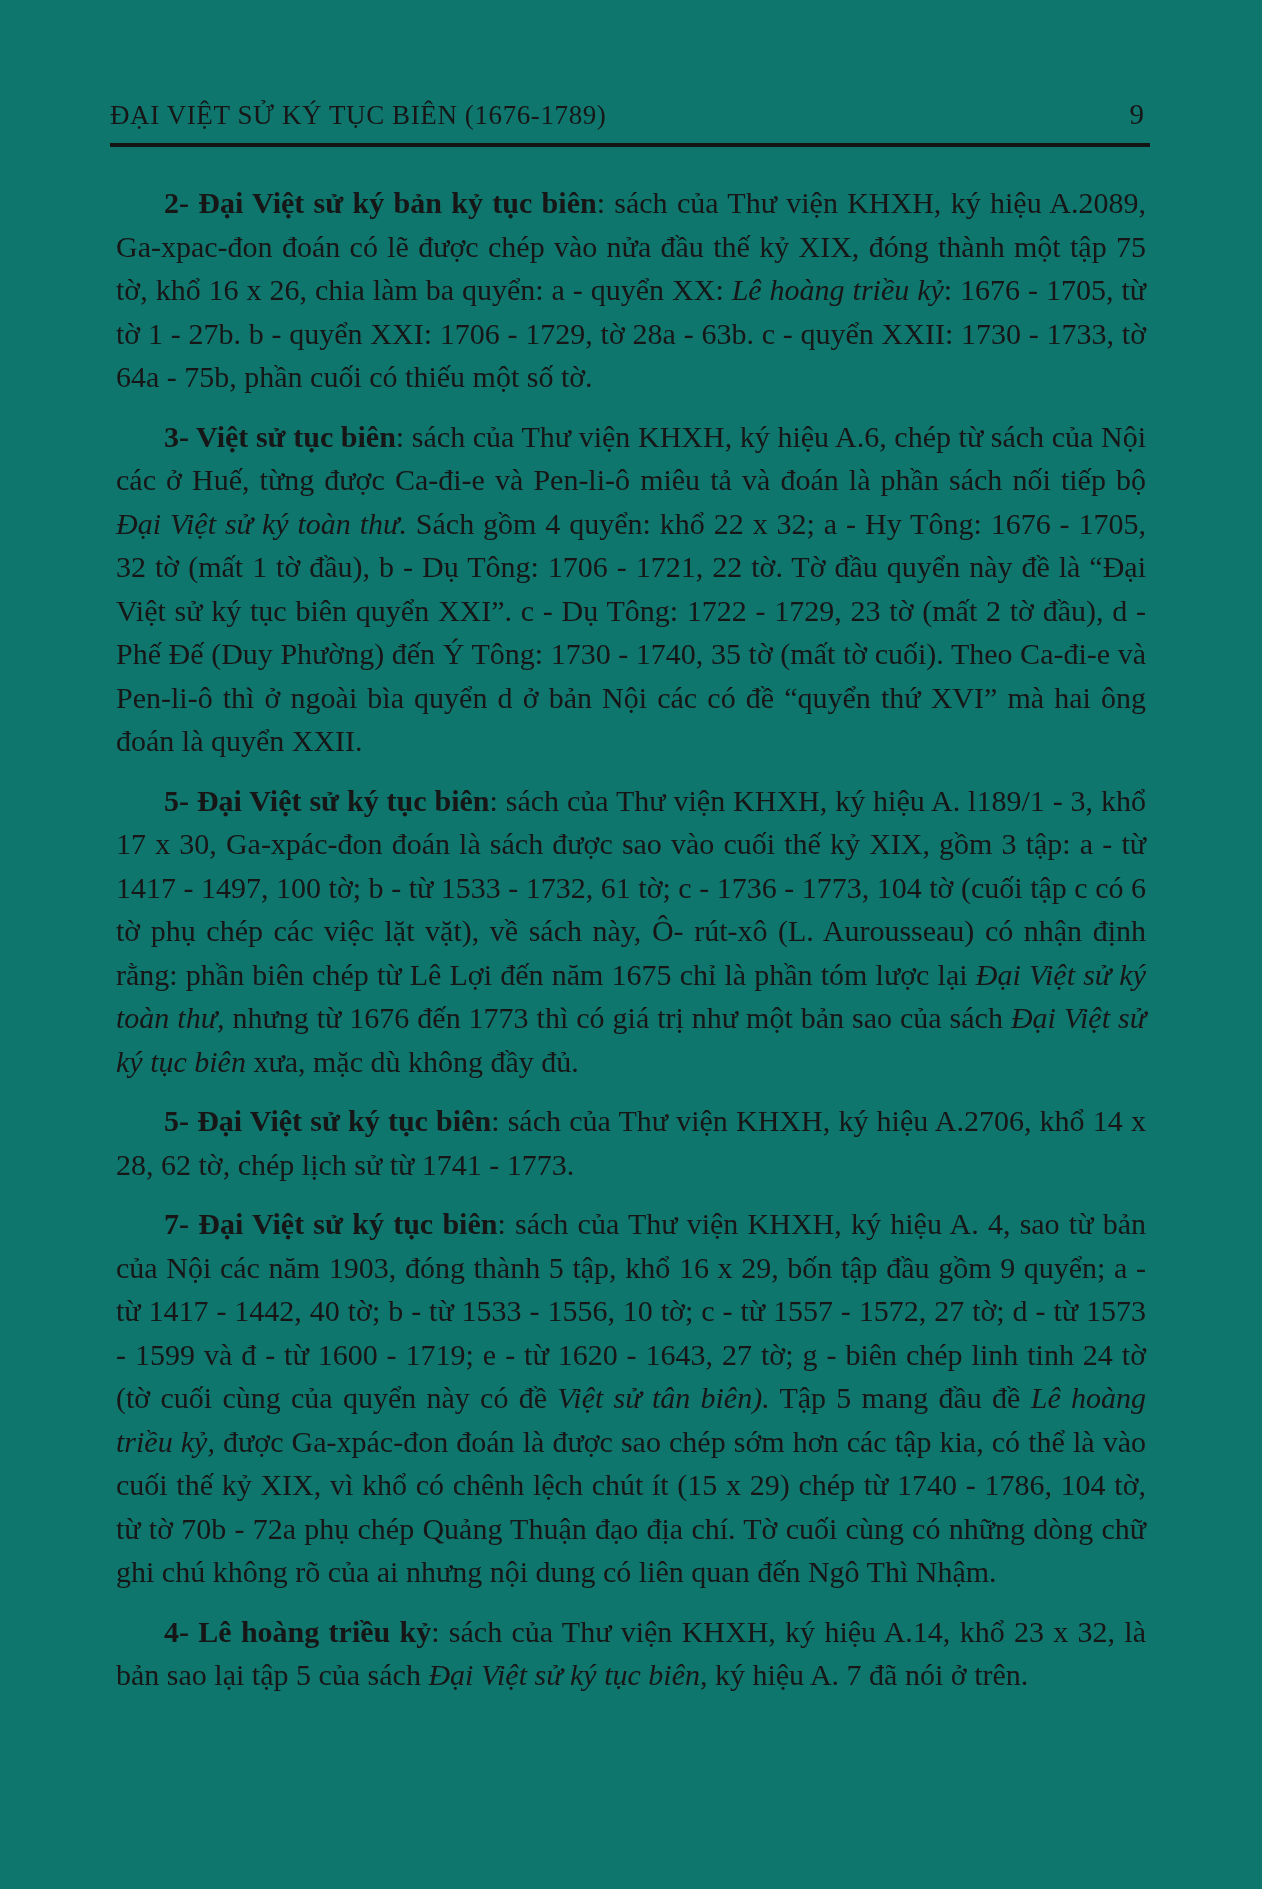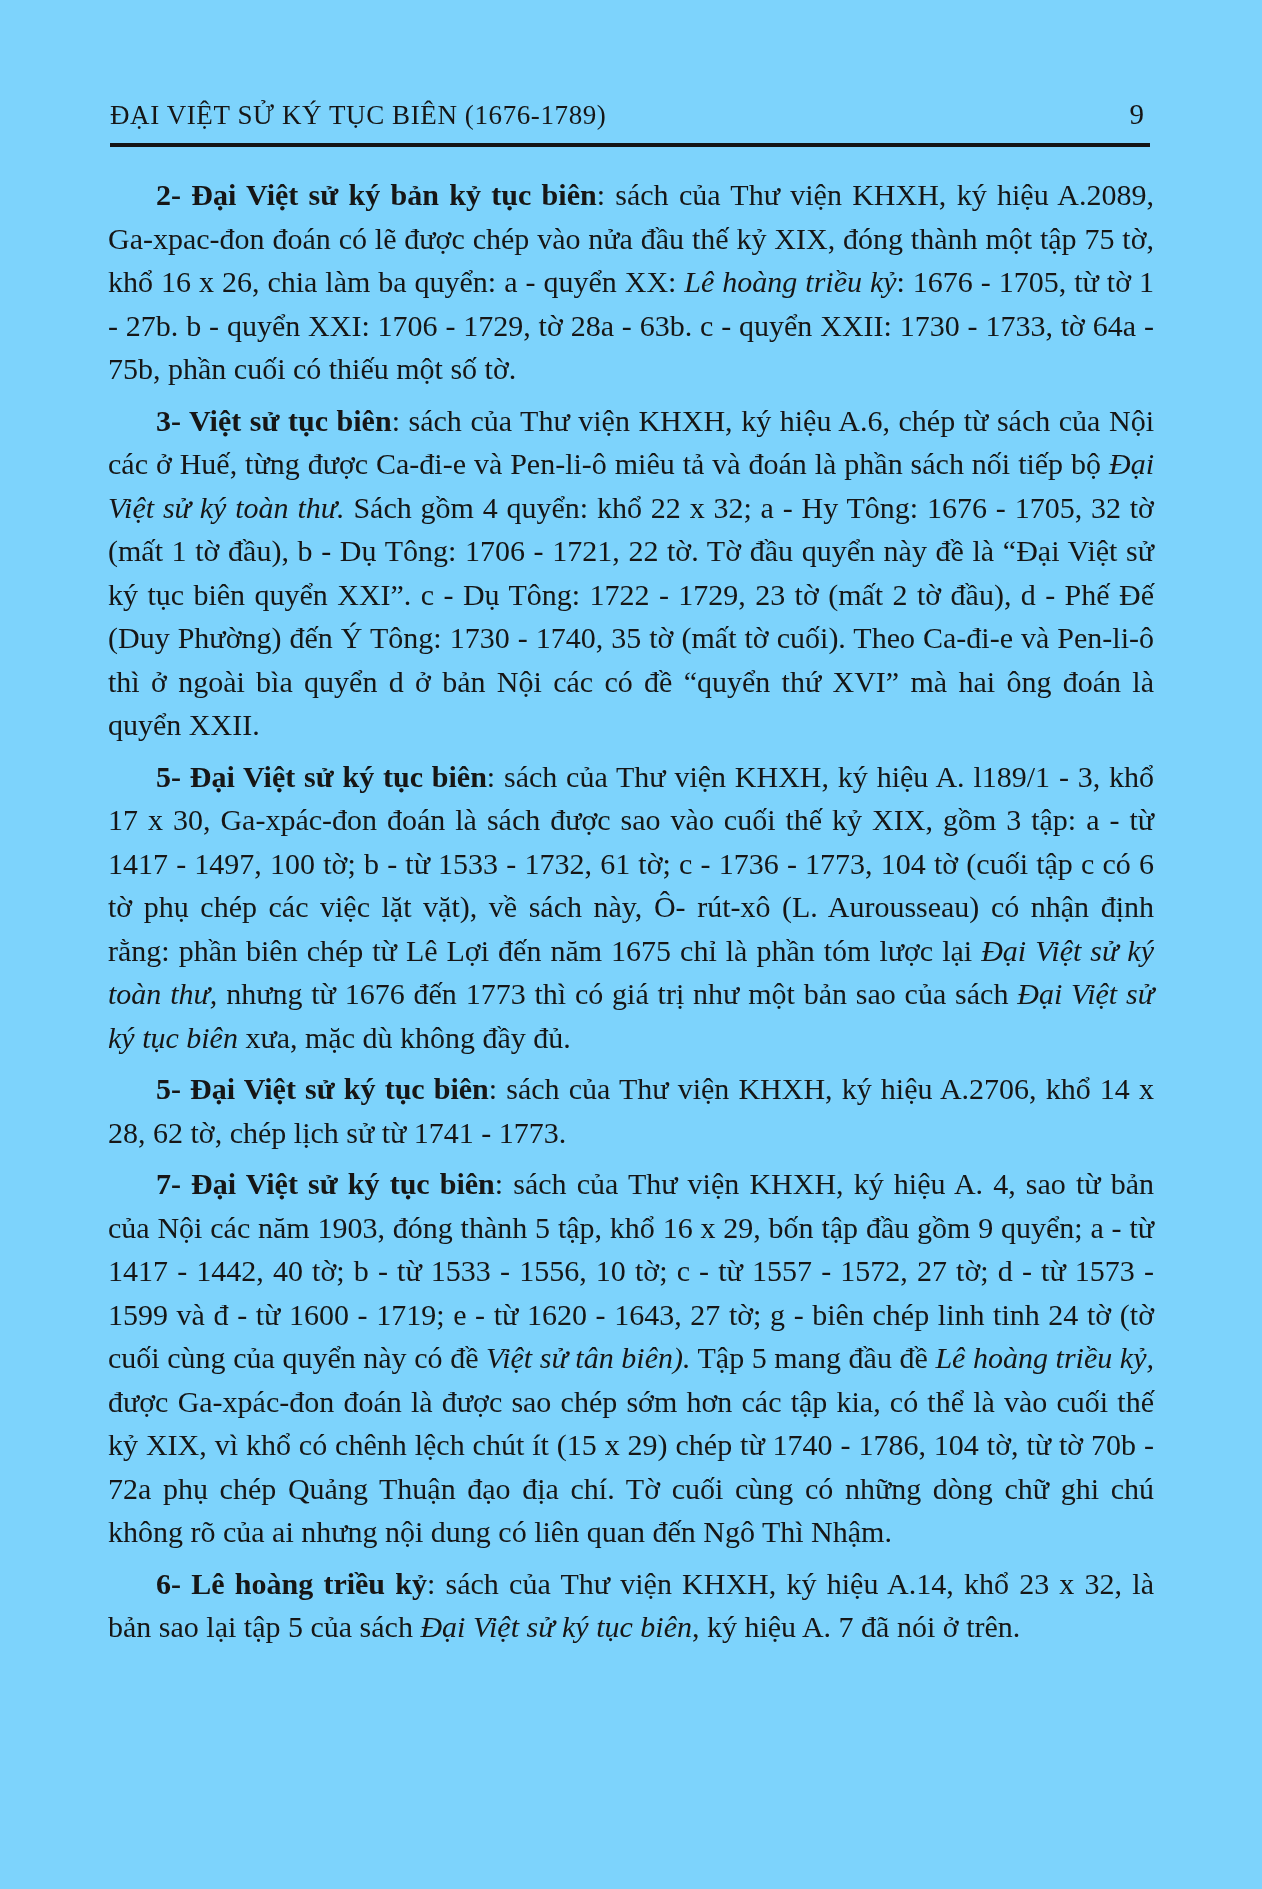--- a/index.html
+++ b/index.html
@@ -1,20 +1,20 @@
 <!DOCTYPE html>
 <html lang="vi"><head>
 <meta charset="utf-8">
 <style>
   html,body{margin:0;padding:0;background:#ffffff;}
   .page{
     position:relative;
     width:1262px;
     height:1889px;
-    background:#7dd3fc;
+    background:#0f766e;
     color:#161616;
     font-family:"Liberation Serif","DejaVu Serif",serif;
     overflow:hidden;
   }
   .running-header{
     position:absolute;
     top:98px;
     left:110px;
     width:1040px;
     display:flex;
@@ -42,21 +42,21 @@
     position:absolute;
     top:165px;
     left:100px;
     width:1062px;
     font-size:30px;
     line-height:43.5px;
     text-align:justify;
     text-justify:inter-word;
   }
   .body-text p{
-    margin:8px;
+    margin:16px;
     padding:0;
     text-indent:48px;
   }
   .b{font-weight:bold;}
   .i{font-style:italic;}
 </style>
 </head>
 <body>
 
 <div class="page">
@@ -74,17 +74,17 @@
 
     <p><span class="b">3- Việt sử tục biên</span><span>: sách của Thư viện KHXH, ký hiệu A.6, chép từ sách của Nội các ở Huế, từng được Ca-đi-e và Pen-li-ô miêu tả và đoán là phần sách nối tiếp bộ </span><span class="i">Đại Việt sử ký toàn thư.</span><span> Sách gồm 4 quyển: khổ 22 x 32; a - Hy Tông: 1676 - 1705, 32 tờ (mất 1 tờ đầu), b - Dụ Tông: 1706 - 1721, 22 tờ. Tờ đầu quyển này đề là “Đại Việt sử ký tục biên quyển XXI”. c - Dụ Tông: 1722 - 1729, 23 tờ (mất 2 tờ đầu), d - Phế Đế (Duy Phường) đến Ý Tông: 1730 - 1740, 35 tờ (mất tờ cuối). Theo Ca-đi-e và Pen-li-ô thì ở ngoài bìa quyển d ở bản Nội các có đề “quyển thứ XVI” mà hai ông đoán là quyển XXII.</span></p>
 
 
     <p><span class="b">5- Đại Việt sử ký tục biên</span><span>: sách của Thư viện KHXH, ký hiệu A. l189/1 - 3, khổ 17 x 30, Ga-xpác-đon đoán là sách được sao vào cuối thế kỷ XIX, gồm 3 tập: a - từ 1417 - 1497, 100 tờ; b - từ 1533 - 1732, 61 tờ; c - 1736 - 1773, 104 tờ (cuối tập c có 6 tờ phụ chép các việc lặt vặt), về sách này, Ô- rút-xô (L. Aurousseau) có nhận định rằng: phần biên chép từ Lê Lợi đến năm 1675 chỉ là phần tóm lược lại </span><span class="i">Đại Việt sử ký toàn thư,</span><span> nhưng từ 1676 đến 1773 thì có giá trị như một bản sao của sách </span><span class="i">Đại Việt sử ký tục biên</span><span> xưa, mặc dù không đầy đủ.</span></p>
 
     <p><span class="b">5- Đại Việt sử ký tục biên</span><span>: sách của Thư viện KHXH, ký hiệu A.2706, khổ 14 x 28, 62 tờ, chép lịch sử từ 1741 - 1773.</span></p>
 
     <p><span class="b">7- Đại Việt sử ký tục biên</span><span>: sách của Thư viện KHXH, ký hiệu A. 4, sao từ bản của Nội các năm 1903, đóng thành 5 tập, khổ 16 x 29, bốn tập đầu gồm 9 quyển; a - từ 1417 - 1442, 40 tờ; b - từ 1533 - 1556, 10 tờ; c - từ 1557 - 1572, 27 tờ; d - từ 1573 - 1599 và đ - từ 1600 - 1719; e - từ 1620 - 1643, 27 tờ; g - biên chép linh tinh 24 tờ (tờ cuối cùng của quyển này có đề </span><span class="i">Việt sử tân biên).</span><span> Tập 5 mang đầu đề </span><span class="i">Lê hoàng triều kỷ,</span><span> được Ga-xpác-đon đoán là được sao chép sớm hơn các tập kia, có thể là vào cuối thế kỷ XIX, vì khổ có chênh lệch chút ít (15 x 29) chép từ 1740 - 1786, 104 tờ, từ tờ 70b - 72a phụ chép Quảng Thuận đạo địa chí. Tờ cuối cùng có những dòng chữ ghi chú không rõ của ai nhưng nội dung có liên quan đến Ngô Thì Nhậm.</span></p>
 
-    <p><span class="b">6- Lê hoàng triều kỷ</span><span>: sách của Thư viện KHXH, ký hiệu A.14, khổ 23 x 32, là bản sao lại tập 5 của sách </span><span class="i">Đại Việt sử ký tục biên</span><span>, ký hiệu A. 7 đã nói ở trên.</span></p>
+    <p><span class="b">4- Lê hoàng triều kỷ</span><span>: sách của Thư viện KHXH, ký hiệu A.14, khổ 23 x 32, là bản sao lại tập 5 của sách </span><span class="i">Đại Việt sử ký tục biên</span><span>, ký hiệu A. 7 đã nói ở trên.</span></p>
 
   </div>
 
 </div>
 
 </body></html>

